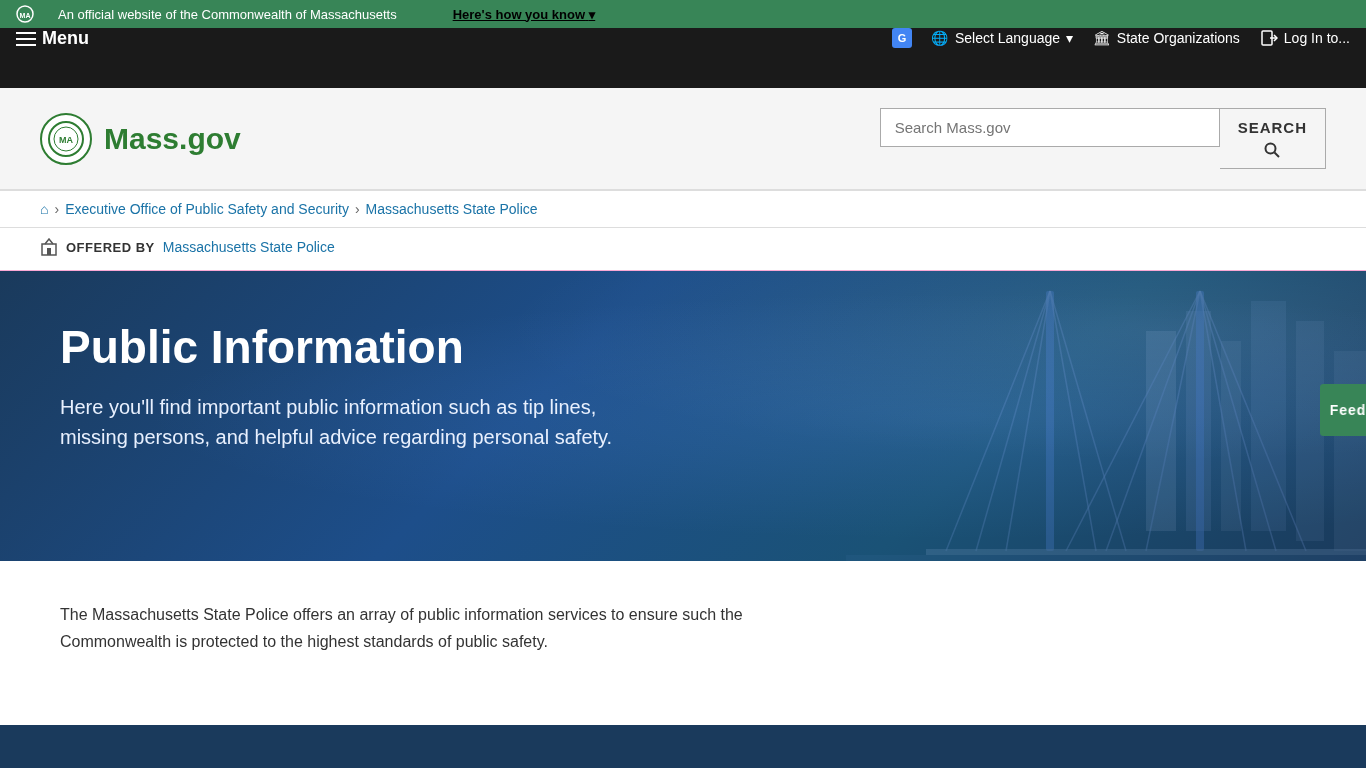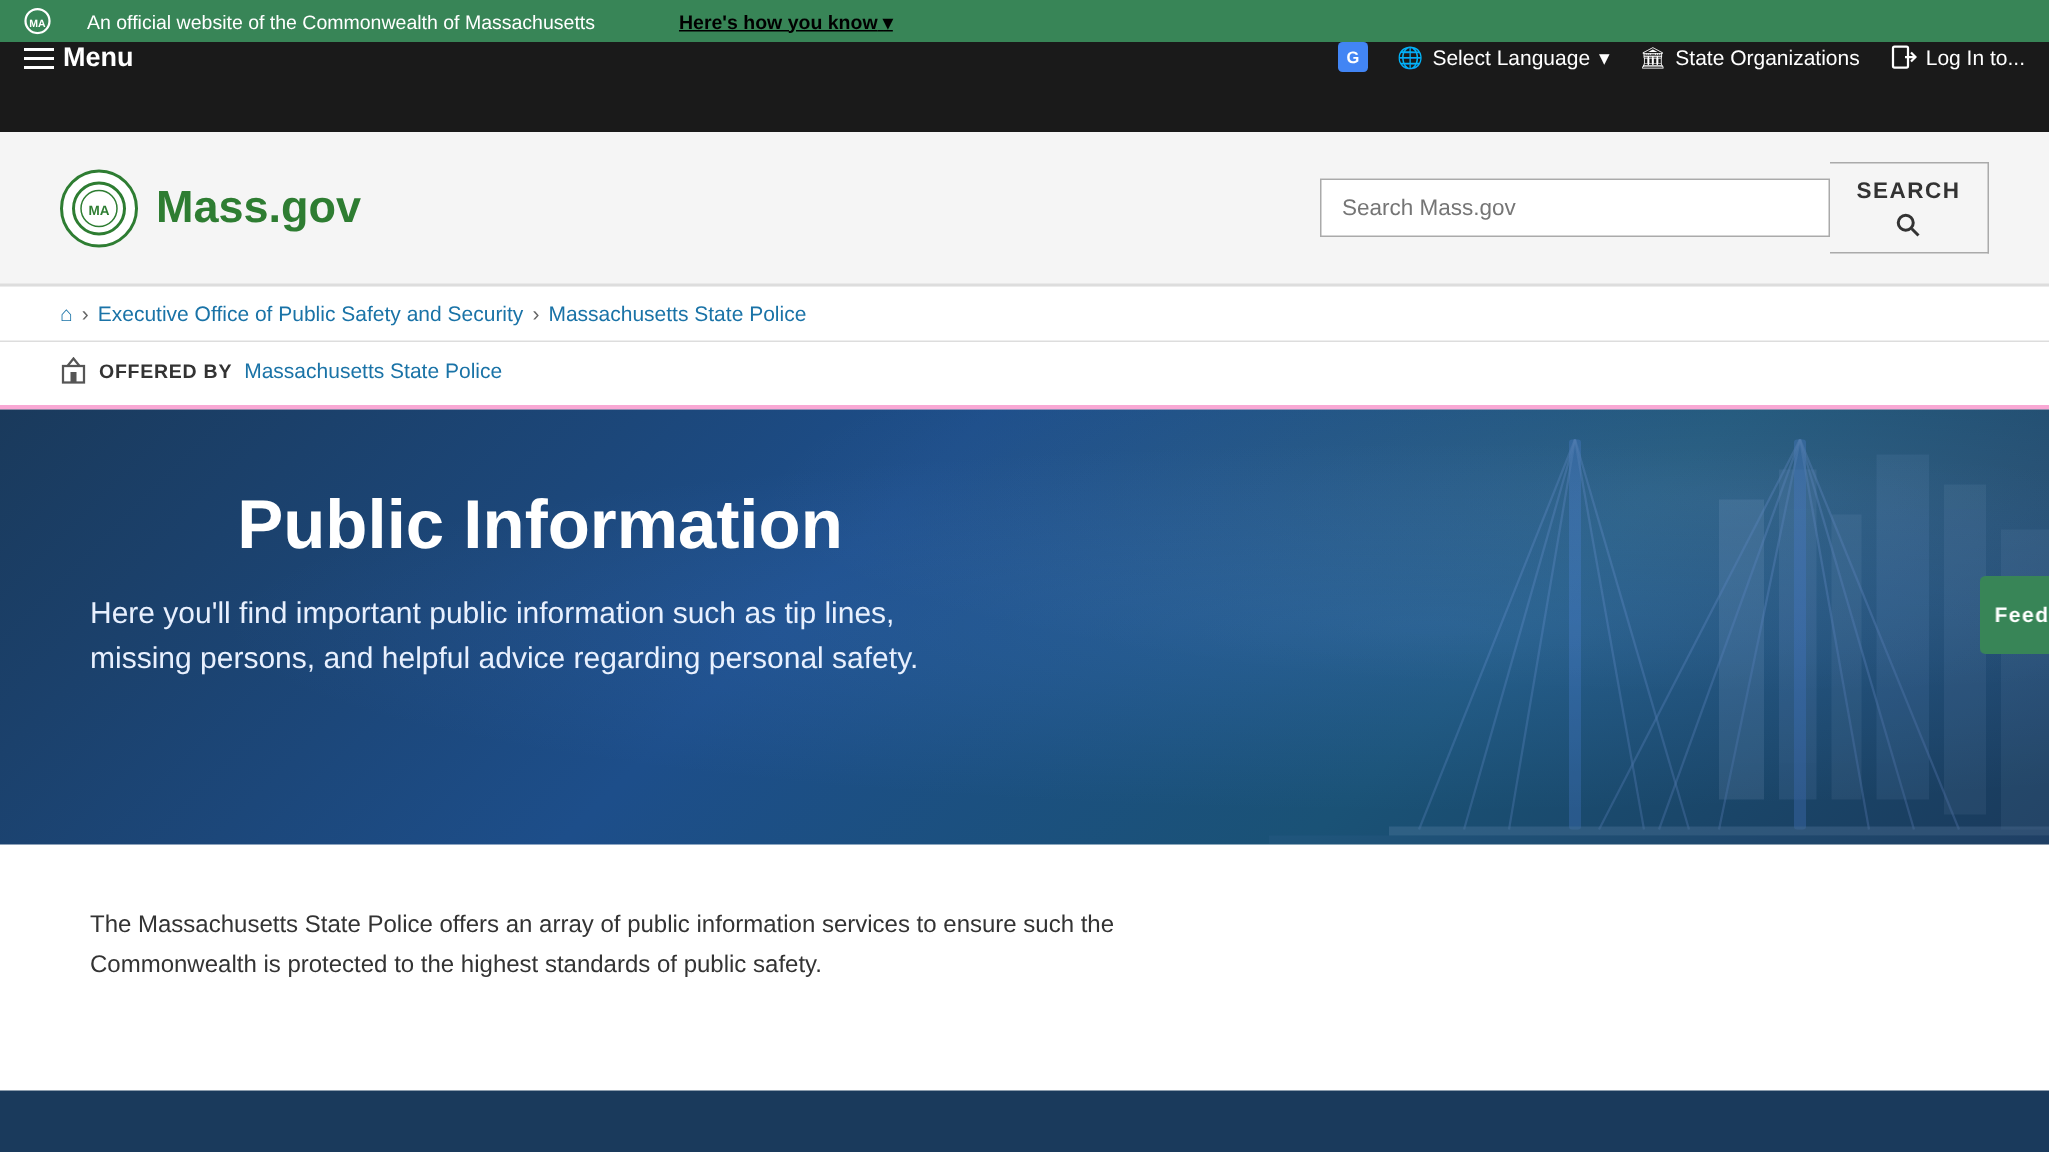--- a/index.html
+++ b/index.html
@@ -49,21 +49,21 @@
     #header {
       background: #f5f5f5;
       padding: 20px 40px;
       display: flex;
       align-items: center;
       justify-content: space-between;
       border-bottom: 2px solid #ddd;
     }
     #logo { display: flex; align-items: center; gap: 12px; text-decoration: none; }
     #logo-text { font-size: 30px; font-weight: bold; color: #2e7d32; }
-    #search-bar { display: flex; align-items: center; gap: 0; }
+    #search-bar { display: flex; align-items: flex-start; gap: 0; }
     #search-input {
       width: 340px;
       padding: 10px 14px;
       border: 1px solid #aaa;
       font-size: 15px;
       outline: none;
     }
     #search-btn {
       padding: 10px 18px;
       background: #f5f5f5;
@@ -90,21 +90,21 @@
     .breadcrumb-sep { color: #666; }
 
     
     #offered-by {
       padding: 10px 40px 14px;
       display: flex;
       align-items: center;
       gap: 8px;
       font-size: 14px;
       color: #555;
-      border-bottom: 3px solid #f9a8d4;
+      border-bottom: 1px solid #f9a8d4;
     }
     #offered-by a { color: #1a73a7; text-decoration: none; font-weight: 500; }
 
     
     #hero {
       position: relative;
       min-height: 290px;
       background: linear-gradient(135deg, #1a3a5c 0%, #1d4e8a 40%, #1a5276 70%, #1a3a5c 100%);
       display: flex;
       align-items: flex-start;
@@ -126,21 +126,20 @@
       width: 520px;
       opacity: 0.35;
     }
     #hero-content { position: relative; z-index: 2; max-width: 700px; }
     #hero-title {
       font-size: 46px;
       font-weight: bold;
       color: #fff;
       line-height: 1.15;
       margin-bottom: 18px;
-      text-align: center;
     }
     #hero-subtitle {
       font-size: 20px;
       color: #e8f0fe;
       line-height: 1.5;
       max-width: 600px;
     }
 
     
     #feedback-tab {

